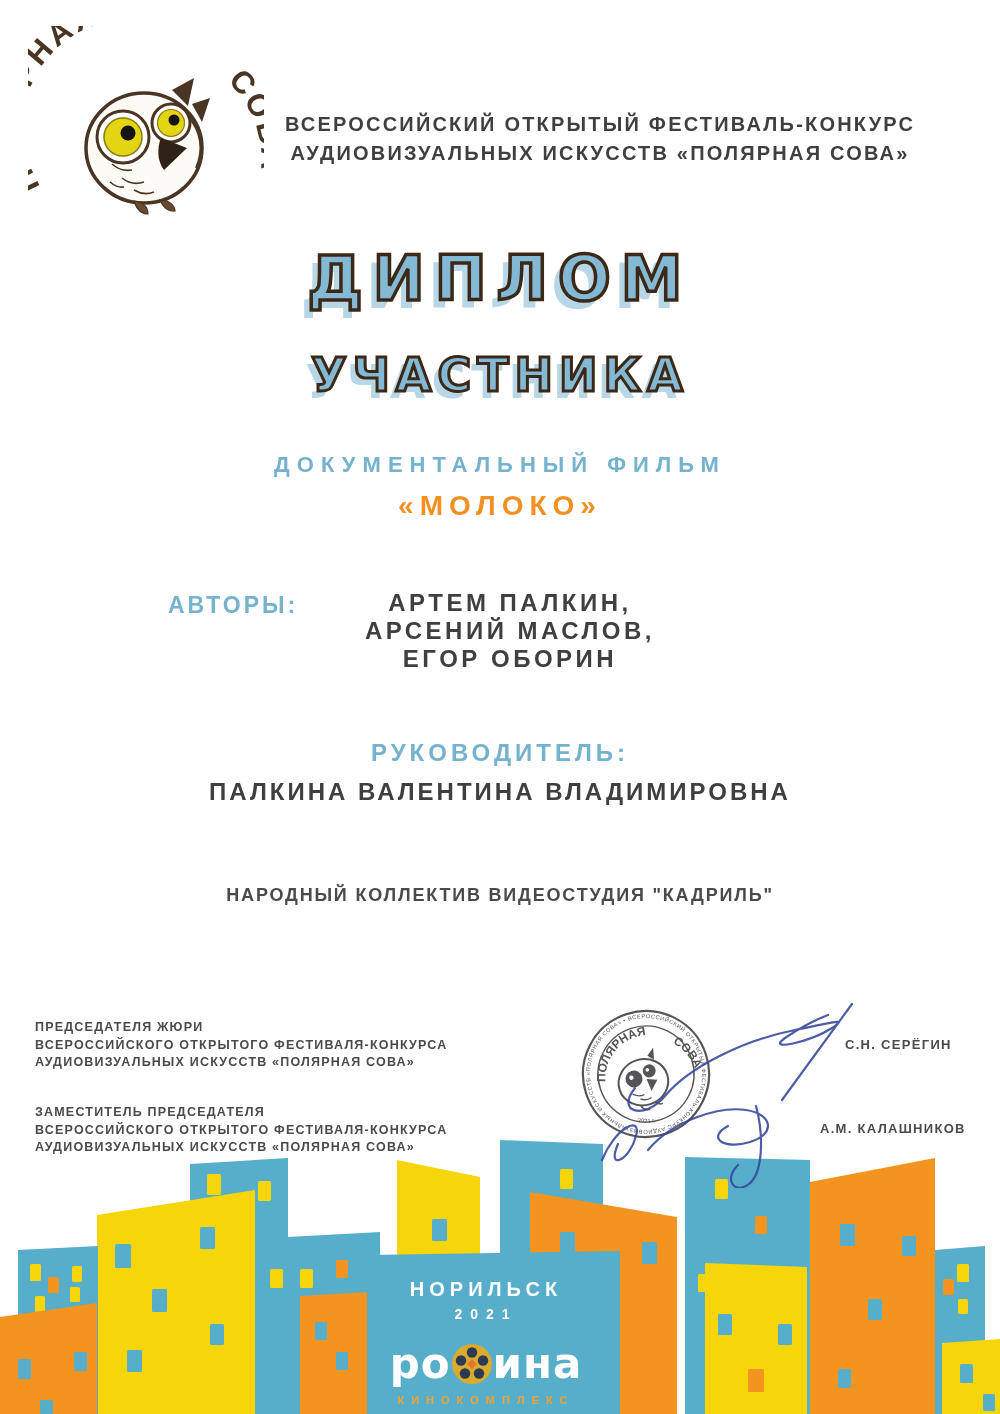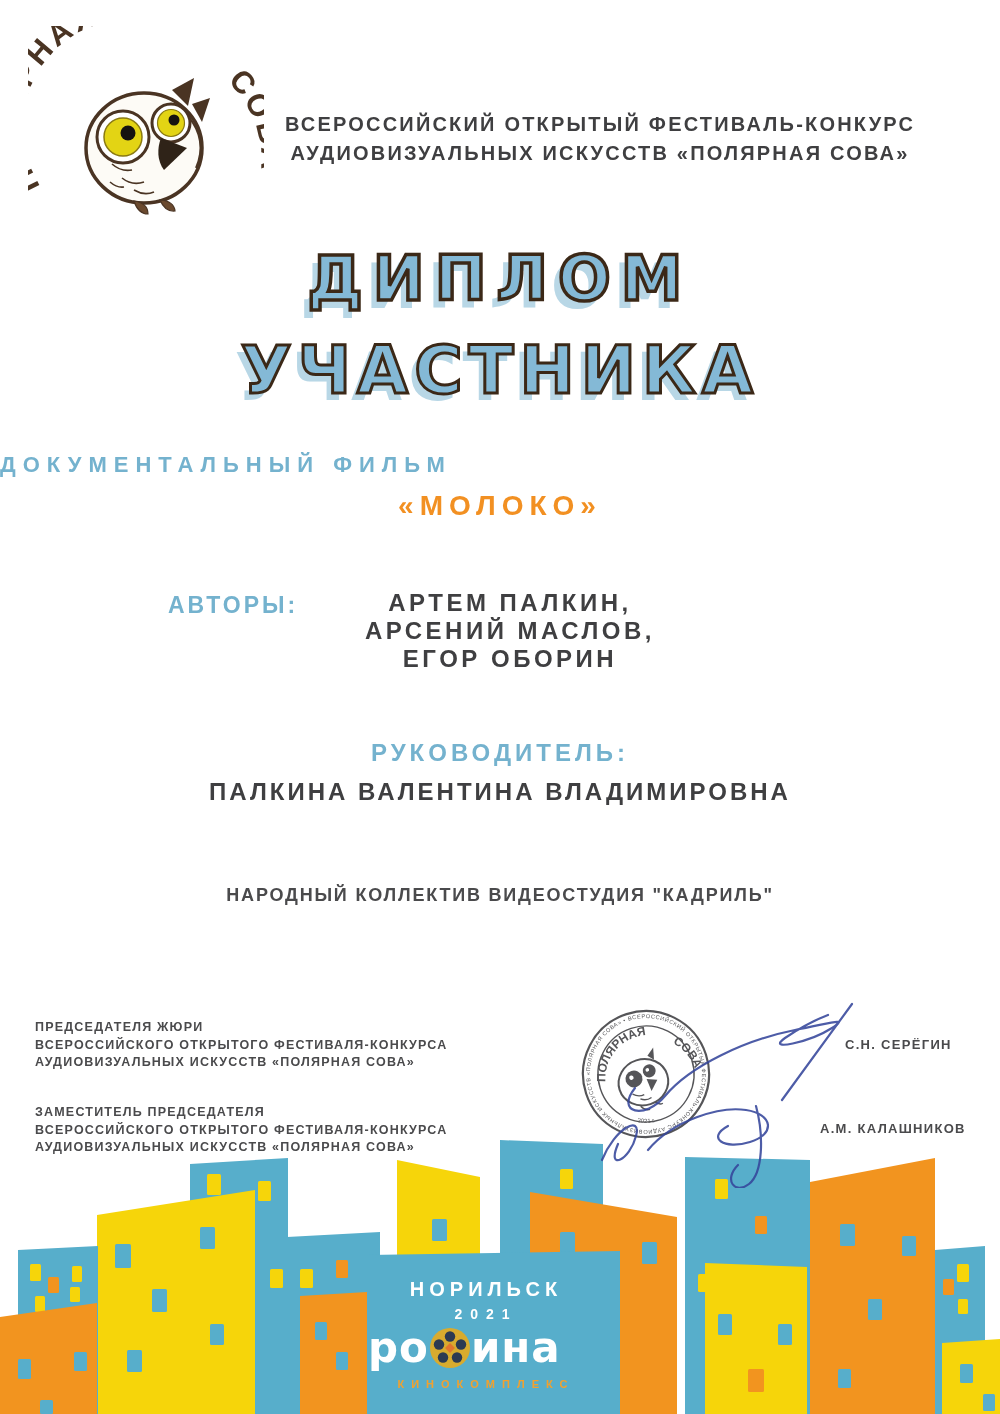--- a/index.html
+++ b/index.html
@@ -18,24 +18,24 @@
   .logo-svg{left:28px;top:26px;width:236px;height:212px}
 
   .header{left:230px;top:110px;width:740px;text-align:center;
     font-size:20px;font-weight:bold;letter-spacing:2.2px;color:var(--c-text);line-height:29px}
 
   .title1{left:0;top:248px;width:100%;text-align:center;
     font-family:"DejaVu Sans",sans-serif;font-weight:800;font-size:62px;line-height:1;
     letter-spacing:10px;color:var(--c-title);
     -webkit-text-stroke:3.5px var(--c-title-outline);
     text-shadow:-7px 8px 0 var(--c-title-shadow)}
-  .title2{top:338px;font-size:66px;letter-spacing:6px;
+  .title2{top:352px;font-size:46px;letter-spacing:6px;
     -webkit-text-stroke:3px var(--c-title-outline);text-shadow:-6px 7px 0 var(--c-title-shadow)}
 
-  .film-cat{left:0;top:452px;width:100%;text-align:left;
+  .film-cat{left:0;top:452px;width:100%;text-align:center;
     font-size:22px;font-weight:bold;letter-spacing:7px;color:var(--c-accent)}
   .film-title{left:0;top:490px;width:100%;text-align:center;
     font-size:28px;font-weight:bold;letter-spacing:6px;color:var(--c-orange-text)}
 
   .authors-label{left:168px;top:592px;font-size:23px;font-weight:bold;
     letter-spacing:3px;color:var(--c-accent)}
   .authors-names{left:310px;top:589px;width:400px;text-align:center;
     font-size:24px;font-weight:bold;letter-spacing:3.5px;color:var(--c-text);line-height:28px}
 
   .sup-label{left:0;top:739px;width:100%;text-align:center;
@@ -55,22 +55,22 @@
   .stamp-svg{left:575px;top:1003px;width:142px;height:142px;z-index:3;opacity:.92}
   .ink-svg{left:560px;top:988px;width:330px;height:200px;z-index:4}
 
   .city-svg{left:0;bottom:0;width:1000px;height:290px;z-index:1}
   .b-blue{fill:var(--c-blue)} .b-yellow{fill:var(--c-yellow)} .b-orange{fill:var(--c-orange)}
   .w-blue{fill:var(--c-blue)} .w-yellow{fill:var(--c-yellow)} .w-orange{fill:var(--c-orange)}
 
   .norilsk{left:368px;top:1278px;width:236px;text-align:center;z-index:2;color:#fff}
   .norilsk .city-name{font-size:20px;font-weight:bold;letter-spacing:5px}
   .norilsk .city-year{font-size:14px;font-weight:bold;letter-spacing:8px;margin-top:5px}
-  .cinema-row{margin-top:4px;font-family:"DejaVu Sans",sans-serif;font-weight:bold;
-    font-size:42px;line-height:44px;letter-spacing:1px;display:flex;align-items:center;justify-content:flex-start}
+  .cinema-row{margin-top:20px;font-family:"DejaVu Sans",sans-serif;font-weight:bold;
+    font-size:42px;line-height:44px;letter-spacing:1px;display:flex;align-items:center;justify-content:center}
   .reel{display:inline-block;width:44px;height:44px;margin:0 -1px;vertical-align:middle}
   .cinema-sub{margin-top:8px;font-size:11px;font-weight:bold;letter-spacing:7px;color:var(--c-sub-orange)}
 
   .stamp-txt{font-family:"Liberation Sans",sans-serif;fill:var(--c-stamp)}
   .logo-arc{font-family:"Liberation Sans",sans-serif;font-weight:bold;font-size:31px;
     fill:var(--c-logo-brown);letter-spacing:3px}
 </style>
 </head>
 <body>
 

